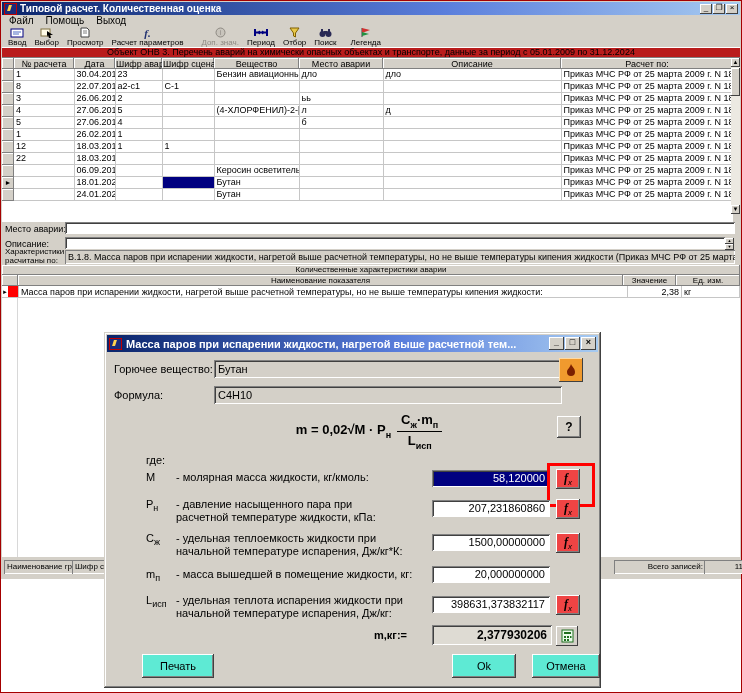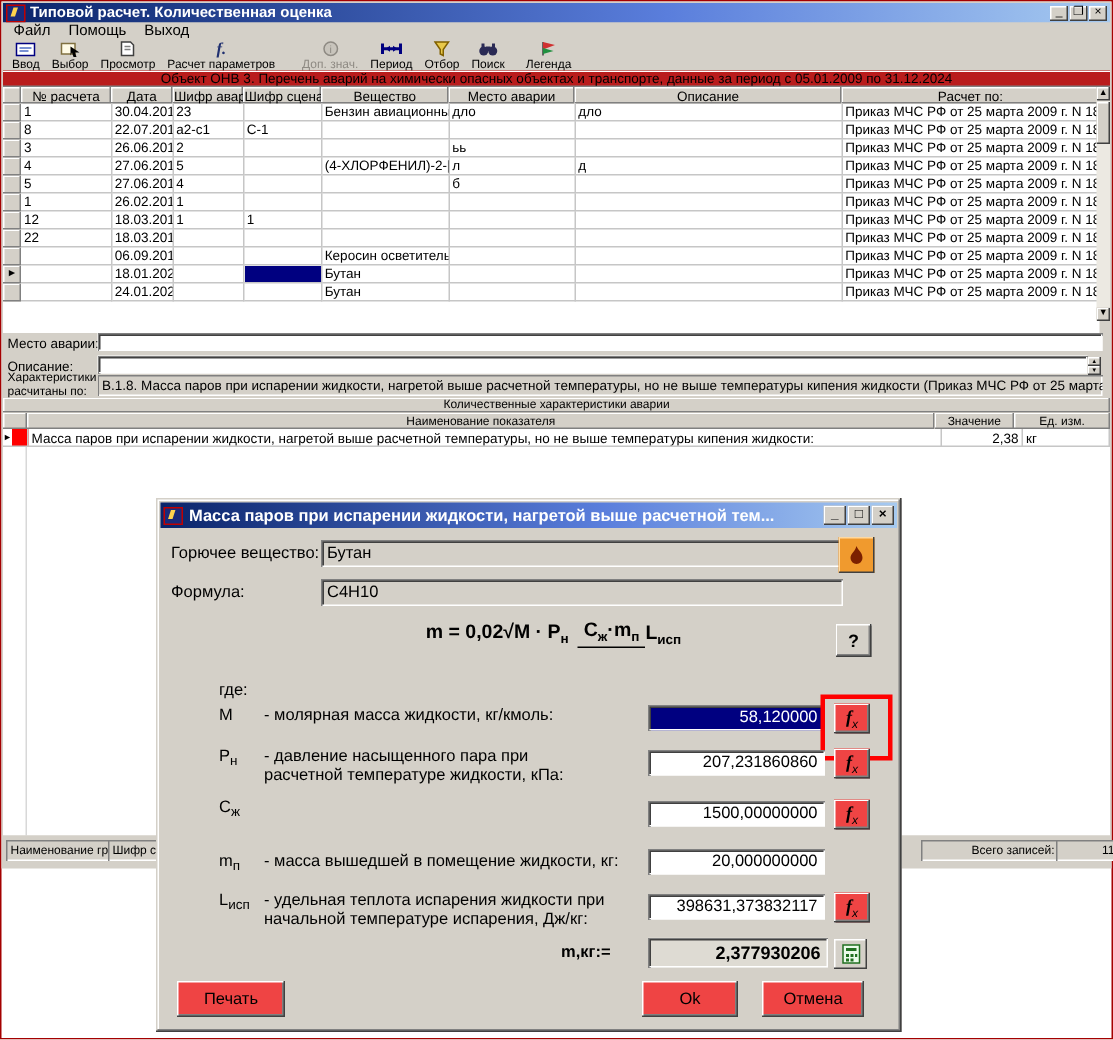--- a/index.html
+++ b/index.html
@@ -70,44 +70,44 @@
   .dfield{position:absolute;left:110px;width:340px;height:18px;background:#d4d0c8;
           box-shadow:inset 1px 1px 0 #808080,inset -1px -1px 0 #fff,inset 2px 2px 0 #404040;
           font-size:11px;line-height:18px;padding:0 4px;}
   .flamebtn{position:absolute;left:455px;width:24px;height:24px;background:#f09a2e;
             box-shadow:inset -1px -1px 0 #404040,inset 1px 1px 0 #ffd9a0;display:flex;align-items:center;justify-content:center;}
   .helpbtn{position:absolute;left:453px;top:84px;width:24px;height:22px;background:#d4d0c8;
            box-shadow:inset -1px -1px 0 #404040,inset 1px 1px 0 #fff,inset -2px -2px 0 #808080;
            font-size:12px;font-weight:bold;text-align:center;line-height:22px;}
   .equation{position:absolute;left:140px;top:80px;width:250px;display:flex;align-items:center;justify-content:center;
             font-weight:bold;font-size:13px;gap:6px;}
-  .frac{display:inline-flex;flex-direction:row;align-items:center;font-size:13px;}
+  .frac{display:inline-flex;flex-direction:column;align-items:center;font-size:13px;}
   .frac .num{border-bottom:1px solid #000;padding:0 4px 1px 4px;}
   .frac .den{padding-top:1px;}
   sub{font-size:9px;}
   .prow-sym{position:absolute;left:42px;font-size:11px;}
   .prow-desc{position:absolute;left:72px;font-size:11px;line-height:13px;}
   .pval{position:absolute;left:328px;width:118px;height:17px;background:#fff;
         box-shadow:inset 1px 1px 0 #808080,inset -1px -1px 0 #fff,inset 2px 2px 0 #404040;
         font-size:11px;line-height:17px;text-align:right;padding-right:5px;box-sizing:border-box;}
   .pval.selected{background:#000080;color:#fff;}
   .fxbtn{position:absolute;left:452px;width:24px;height:20px;background:#ef4444;
          box-shadow:inset -1px -1px 0 #404040,inset 1px 1px 0 #fff,inset -2px -2px 0 #808080;
          text-align:center;line-height:19px;font-size:12px;}
   .fxbtn i{font-family:"Liberation Serif",serif;font-weight:bold;}
   .fxbtn sub{font-size:8px;font-style:italic;}
   .redbox{position:absolute;left:443px;top:131px;width:42px;height:38px;border:3px solid #ff0000;}
   .resfield{position:absolute;left:328px;top:293px;width:120px;height:20px;background:#dedbd3;
             box-shadow:inset 1px 1px 0 #808080,inset -1px -1px 0 #fff,inset 2px 2px 0 #404040;
             font-size:12px;font-weight:bold;line-height:20px;text-align:right;padding-right:5px;box-sizing:border-box;}
   .calcbtn{position:absolute;left:452px;top:294px;width:22px;height:20px;background:#d4d0c8;
            box-shadow:inset -1px -1px 0 #404040,inset 1px 1px 0 #fff;display:flex;align-items:center;justify-content:center;}
-  .dbutton{position:absolute;top:322px;height:24px;background:#ef4444;
+  .dbutton{position:absolute;top:322px;height:24px;background:#5eead4;
            box-shadow:inset -1px -1px 0 #404040,inset 1px 1px 0 #fff,inset -2px -2px 0 #808080;
-           font-size:11px;text-align:center;line-height:24px;}
+           font-size:11px;text-align:center;line-height:24px;margin-left:24px;}
 </style>
 </head>
 <body>
 
 <div class="screen">
 
   <div class="mainwin">
 
     <div class="titlebar">
       <div class="appicon"></div>
@@ -450,20 +450,24 @@
 
     <div class="prow-sym" style="top:166px"><span>Р</span><sub>н</sub></div>
     <div class="prow-desc" style="top:166px">
         <div>- давление насыщенного пара при</div>
         <div>расчетной температуре жидкости, кПа:</div>
       </div>
     <div class="pval" style="top:168px">207,231860860</div>
     <div class="fxbtn" style="top:167px"><i>f</i><sub>x</sub></div>
 
     <div class="prow-sym" style="top:200px"><span>С</span><sub>ж</sub></div>
+    <div class="prow-desc" style="top:200px">
+        <div>- удельная теплоемкость жидкости при</div>
+        <div>начальной температуре испарения, Дж/кг*К:</div>
+      </div>
     <div class="pval" style="top:202px">1500,00000000</div>
     <div class="fxbtn" style="top:201px"><i>f</i><sub>x</sub></div>
 
     <div class="prow-sym" style="top:236px"><span>m</span><sub>п</sub></div>
     <div class="prow-desc" style="top:236px">
         <div>- масса вышедшей в помещение жидкости, кг:</div>
       </div>
     <div class="pval" style="top:234px">20,000000000</div>
 
     <div class="prow-sym" style="top:262px"><span>L</span><sub>исп</sub></div>

